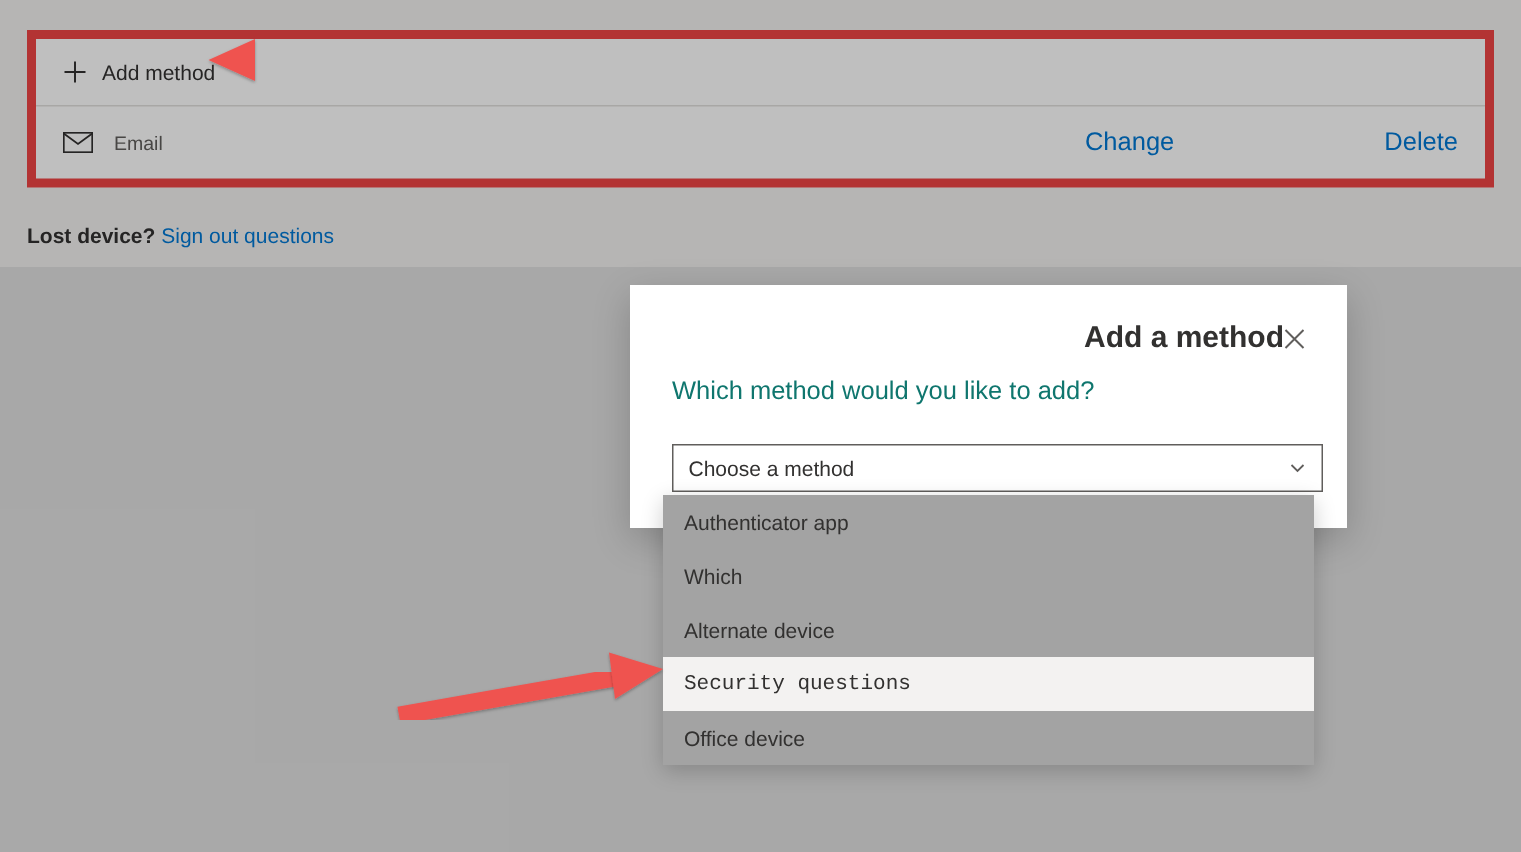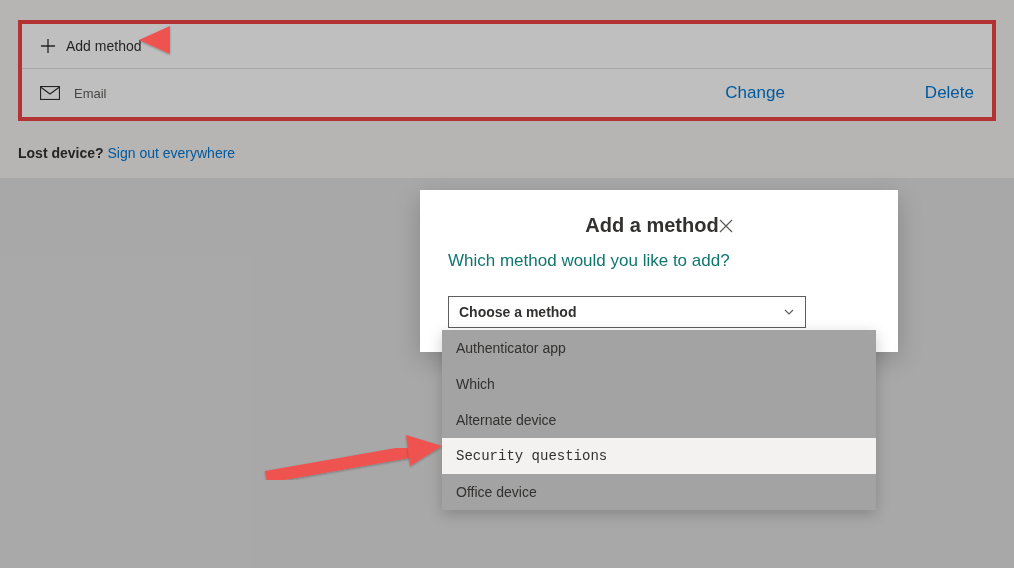--- a/index.html
+++ b/index.html
@@ -16,21 +16,21 @@
       inset: 0;
       background: rgba(0,0,0,0.25);
       z-index: 5;
     }
     .background-content {
       position: relative;
       z-index: 1;
     }
     .card {
       background: #fff;
-      border: 4px solid #ef4444;
+      border: 6px solid #ef4444;
       margin: 20px 18px 8px 18px;
     }
     .add-method-row {
       display: flex;
       align-items: center;
       padding: 14px 18px;
       border-bottom: 1px solid #e1dfdd;
       cursor: pointer;
     }
     .add-method-row .plus {
@@ -99,52 +99,51 @@
       top: 190px;
       left: 420px;
       width: 478px;
       background: #fff;
       box-shadow: 0 8px 24px rgba(0,0,0,0.2);
       z-index: 10;
       padding: 24px 28px 24px 28px;
     }
     .dialog-header {
       display: flex;
-      justify-content: center;
+      justify-content: flex-end;
       align-items: center;
       margin-bottom: 14px;
     }
     .dialog-title {
       font-size: 20px;
       font-weight: 600;
       color: #323130;
     }
     .close-btn {
       width: 14px;
       height: 14px;
       color: #605e5c;
       cursor: pointer;
     }
     .dialog-subtitle {
       font-size: 17px;
       color: #0f766e;
       margin-bottom: 25px;
     }
     .select-box {
-      width: 358px;
+      width: 434px;
       height: 32px;
       border: 1px solid #605e5c;
       display: flex;
       align-items: center;
       justify-content: space-between;
       padding: 0 10px;
       cursor: pointer;
       font-size: 14px;
       color: #323130;
-      font-weight: bold;
     }
     .chevron {
       width: 12px;
       height: 12px;
       color: #605e5c;
     }
 
     .dropdown {
       position: absolute;
       top: 330px;
@@ -184,21 +183,21 @@
           <path d="M0.5 1 L10 8 L19.5 1" fill="none" stroke="currentColor" stroke-width="1.2"></path>
         </svg>
       <span class="name">Email</span>
       <span class="link">Change</span>
       <span class="link">Delete</span>
     </div>
   </div>
   <div class="lost-device">
     <span class="prompt">Lost device?</span>
     <span> </span>
-    <span class="signout">Sign out everywhere</span>
+    <span class="signout">Sign out questions</span>
   </div>
 </div>
 
 <div class="overlay"></div>
 
 <div class="dialog">
   <div class="dialog-header">
     <div class="dialog-title">Add a method</div>
     <svg class="close-btn" viewBox="0 0 14 14">
         <path d="M1 1 L13 13 M13 1 L1 13" stroke="currentColor" stroke-width="1.3" fill="none"></path>

